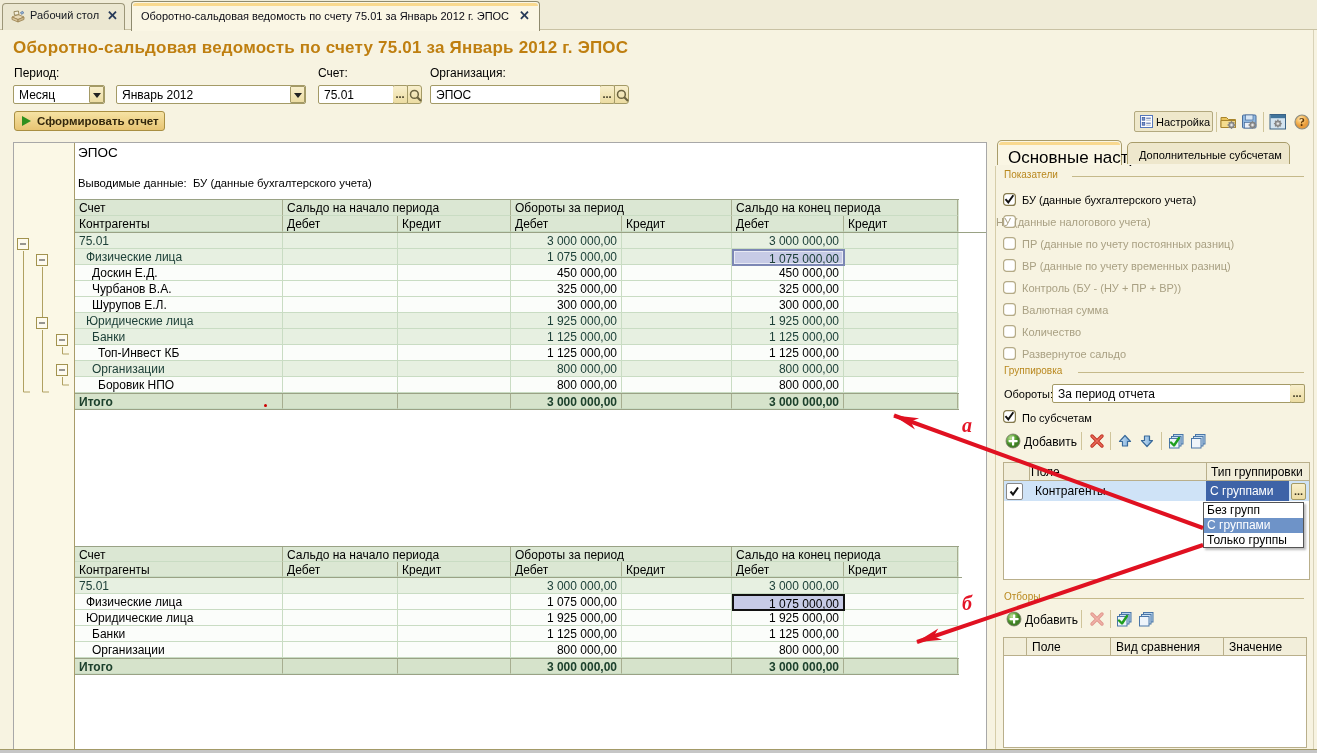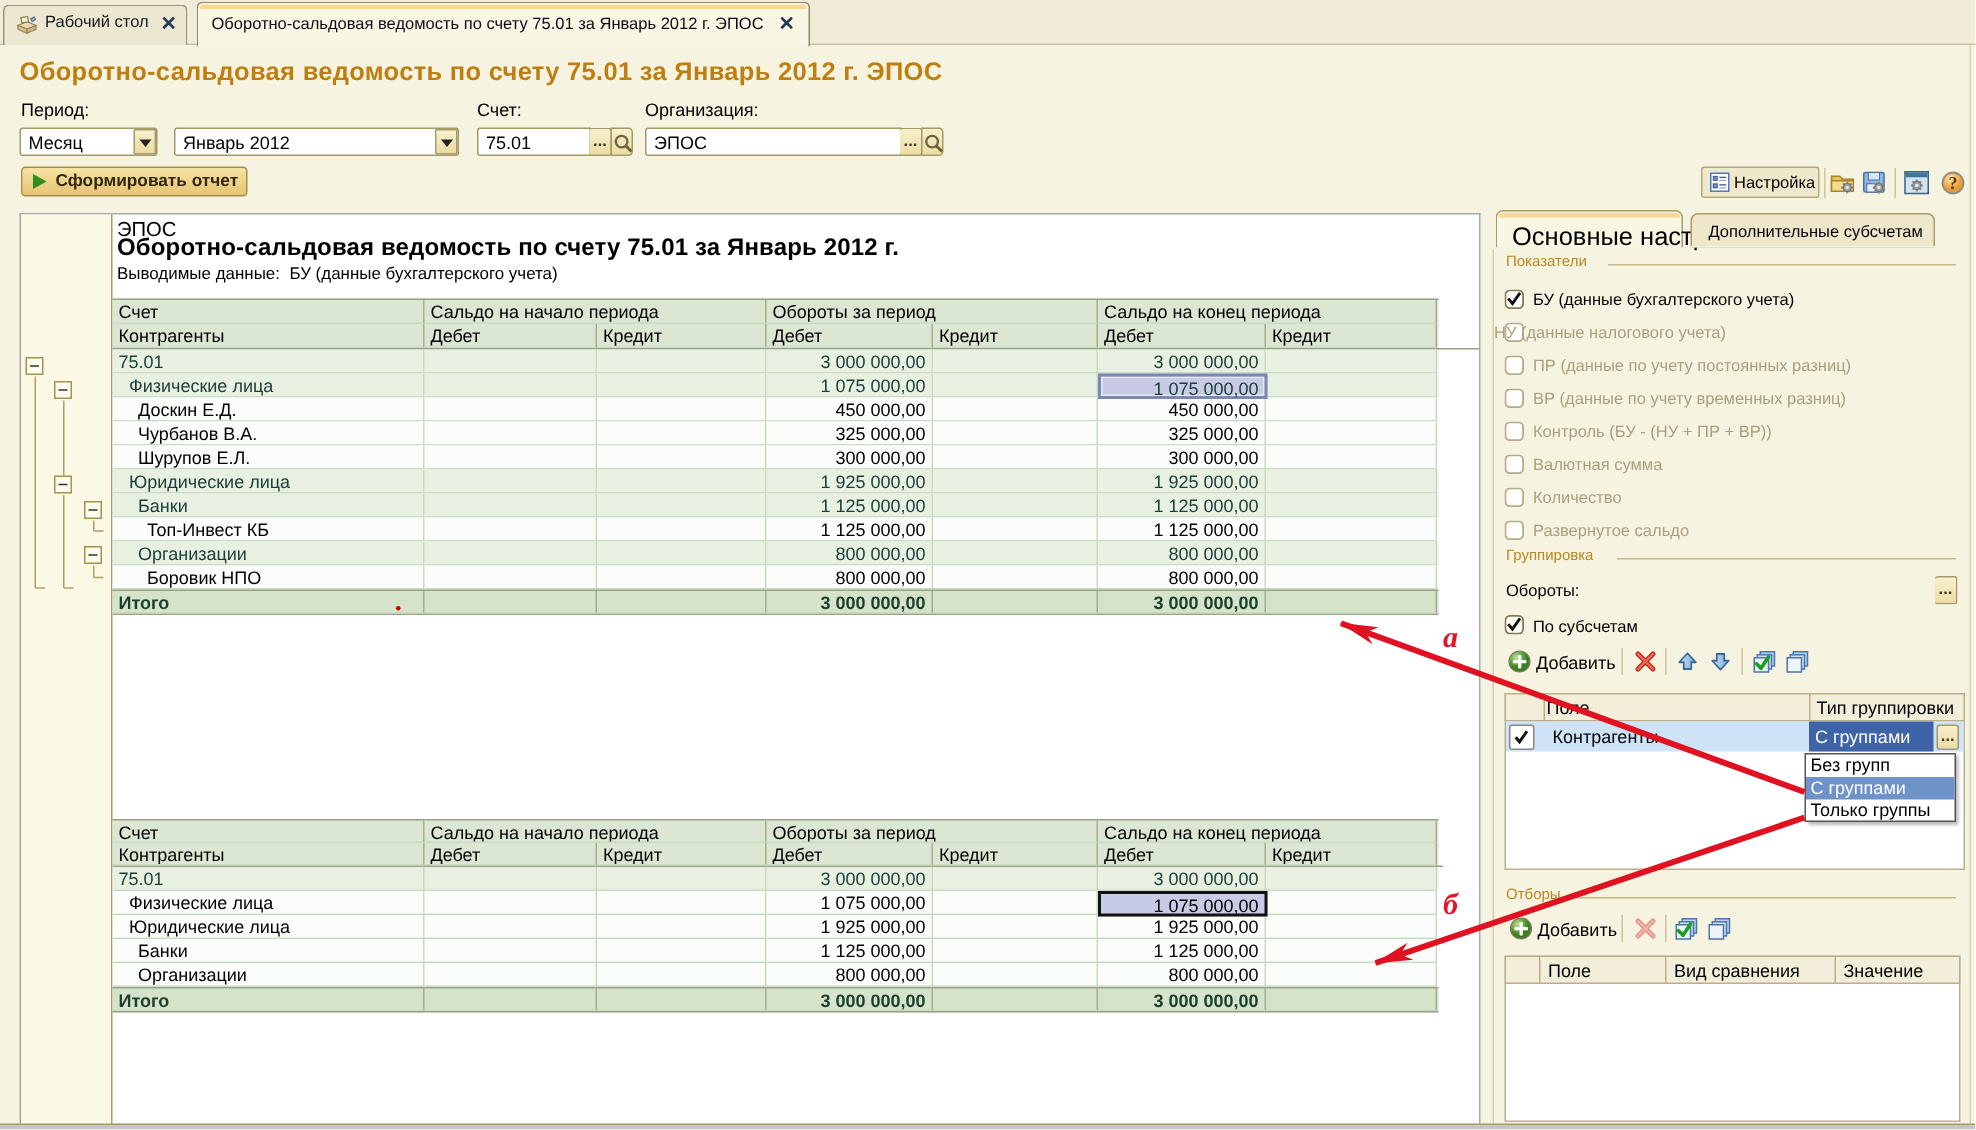--- a/index.html
+++ b/index.html
@@ -147,21 +147,20 @@
       <rect x="36.5" y="254.5" width="11" height="11" fill="#fdfaee" stroke="#a2934f" stroke-width="1"></rect>
       <line x1="39" y1="260" x2="45" y2="260" stroke="#333" stroke-width="1"></line>
       <rect x="36.5" y="317.5" width="11" height="11" fill="#fdfaee" stroke="#a2934f" stroke-width="1"></rect>
       <line x1="39" y1="323" x2="45" y2="323" stroke="#333" stroke-width="1"></line>
       <rect x="56.5" y="334.5" width="11" height="11" fill="#fdfaee" stroke="#a2934f" stroke-width="1"></rect>
       <line x1="59" y1="340" x2="65" y2="340" stroke="#333" stroke-width="1"></line>
       <rect x="56.5" y="364.5" width="11" height="11" fill="#fdfaee" stroke="#a2934f" stroke-width="1"></rect>
       <line x1="59" y1="370" x2="65" y2="370" stroke="#333" stroke-width="1"></line>
     </svg>
 <div class="abs" style="left:78px;top:145px;font-size:13.5px;">ЭПОС</div>
-<div class="abs" style="left:78px;top:157px;font-weight:bold;font-size:16px;letter-spacing:0.1px;">Оборотно-сальдовая ведомость по счету 75.01 за Январь 2012 г.</div>
 <div class="abs" style="left:78px;top:177px;font-size:11.3px;">Выводимые данные:&nbsp; БУ (данные бухгалтерского учета)</div>
 <div class="abs" style="left:13px;top:0;width:974px;">
 <div class="r" style="top:199px;height:17px;background:#dbe7d3;border-top:1px solid #9aa285;">
         <div class="c" style="width:208px;padding-left:4px;border-right-color:#a7ae90;">Счет</div>
         <div class="c" style="width:228px;padding-left:4px;border-right-color:#a7ae90;">Сальдо на начало периода</div>
         <div class="c" style="width:221px;padding-left:4px;border-right-color:#a7ae90;">Обороты за период</div>
         <div class="c" style="width:226px;padding-left:4px;border-right-color:#a7ae90;">Сальдо на конец периода</div>
       </div>
       <div class="r" style="top:216px;height:17px;background:#dbe7d3;border-bottom:1px solid #9aa285;">
         <div class="c" style="width:208px;padding-left:4px;border-right-color:#a7ae90;">Контрагенты</div>
@@ -385,20 +384,21 @@
       <rect x="0.6" y="0.6" width="11.8" height="11.8" rx="3" fill="#fff" stroke="#b5ab87" stroke-width="1.2"></rect>
     </svg>
 <div class="cblbl" style="left:1022px;top:326px;color:#a9a083;">Количество</div>
 <svg style="position:absolute;left:1003px;top:347px;" width="13" height="13" viewBox="0 0 13 13">
       <rect x="0.6" y="0.6" width="11.8" height="11.8" rx="3" fill="#fff" stroke="#b5ab87" stroke-width="1.2"></rect>
     </svg>
 <div class="cblbl" style="left:1022px;top:348px;color:#a9a083;">Развернутое сальдо</div>
 <div class="glabel" style="left:1004px;top:365px;">Группировка</div>
 <div class="gline" style="left:1078px;top:372px;width:226px;"></div>
 <div class="abs" style="left:1004px;top:388px;font-size:11px;">Обороты:</div>
+<div class="fld" style="left:1052px;top:384px;width:239px;border-radius:2px 0 0 2px;">За период отчета</div>
 <div class="dbtn" style="left:1290px;top:384px;width:15px;height:19px;border-left:none;font-weight:bold;padding-top:2px;font-size:11px;">...</div>
 <svg style="position:absolute;left:1003px;top:410px;" width="13" height="13" viewBox="0 0 13 13">
       <rect x="0.6" y="0.6" width="11.8" height="11.8" rx="3" fill="#fff" stroke="#857a4d" stroke-width="1.2"></rect>
       <path d="M3.1 6.8 L5.3 9.4 L9.8 3.0" fill="none" stroke="#111" stroke-width="1.9" stroke-linecap="square"></path>
     </svg>
 <div class="cblbl" style="left:1022px;top:412px;">По субсчетам</div>
 <svg style="position:absolute;left:1005px;top:433px;" width="16" height="16" viewBox="0 0 16 16">
       <defs>
         <radialGradient id="pg" cx="35%" cy="30%">
           <stop offset="0%" stop-color="#bfe49a"></stop>

